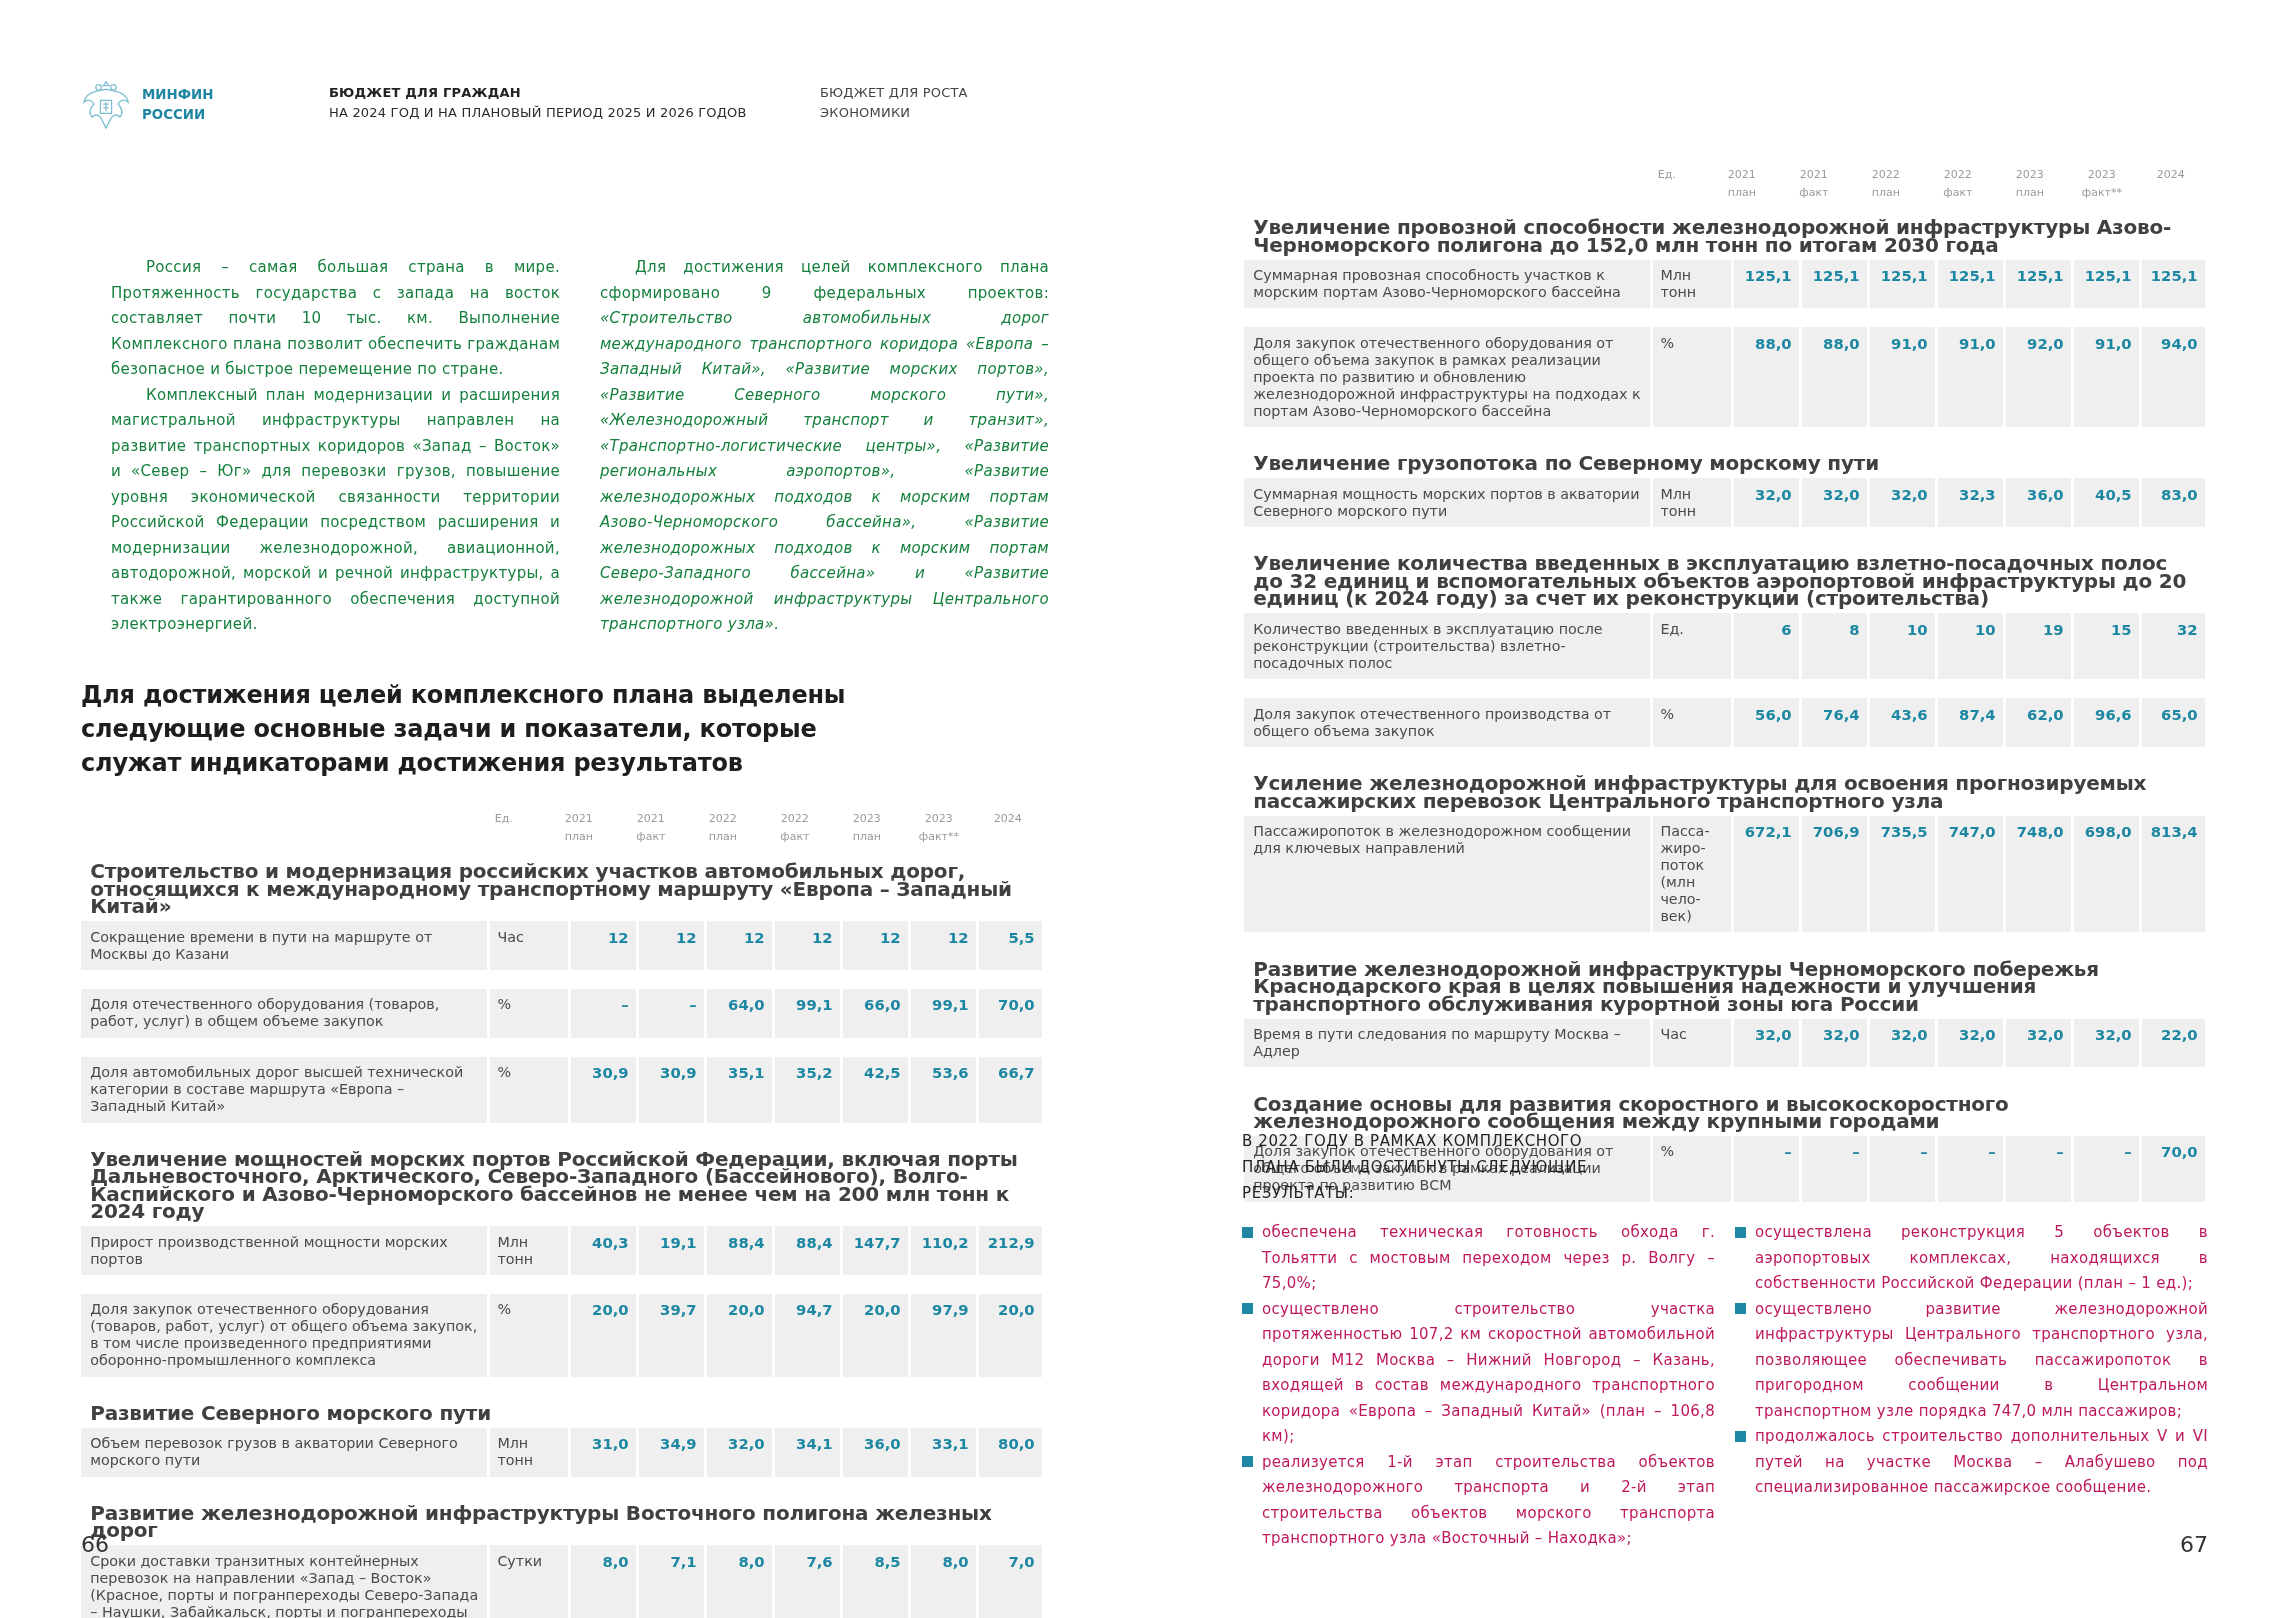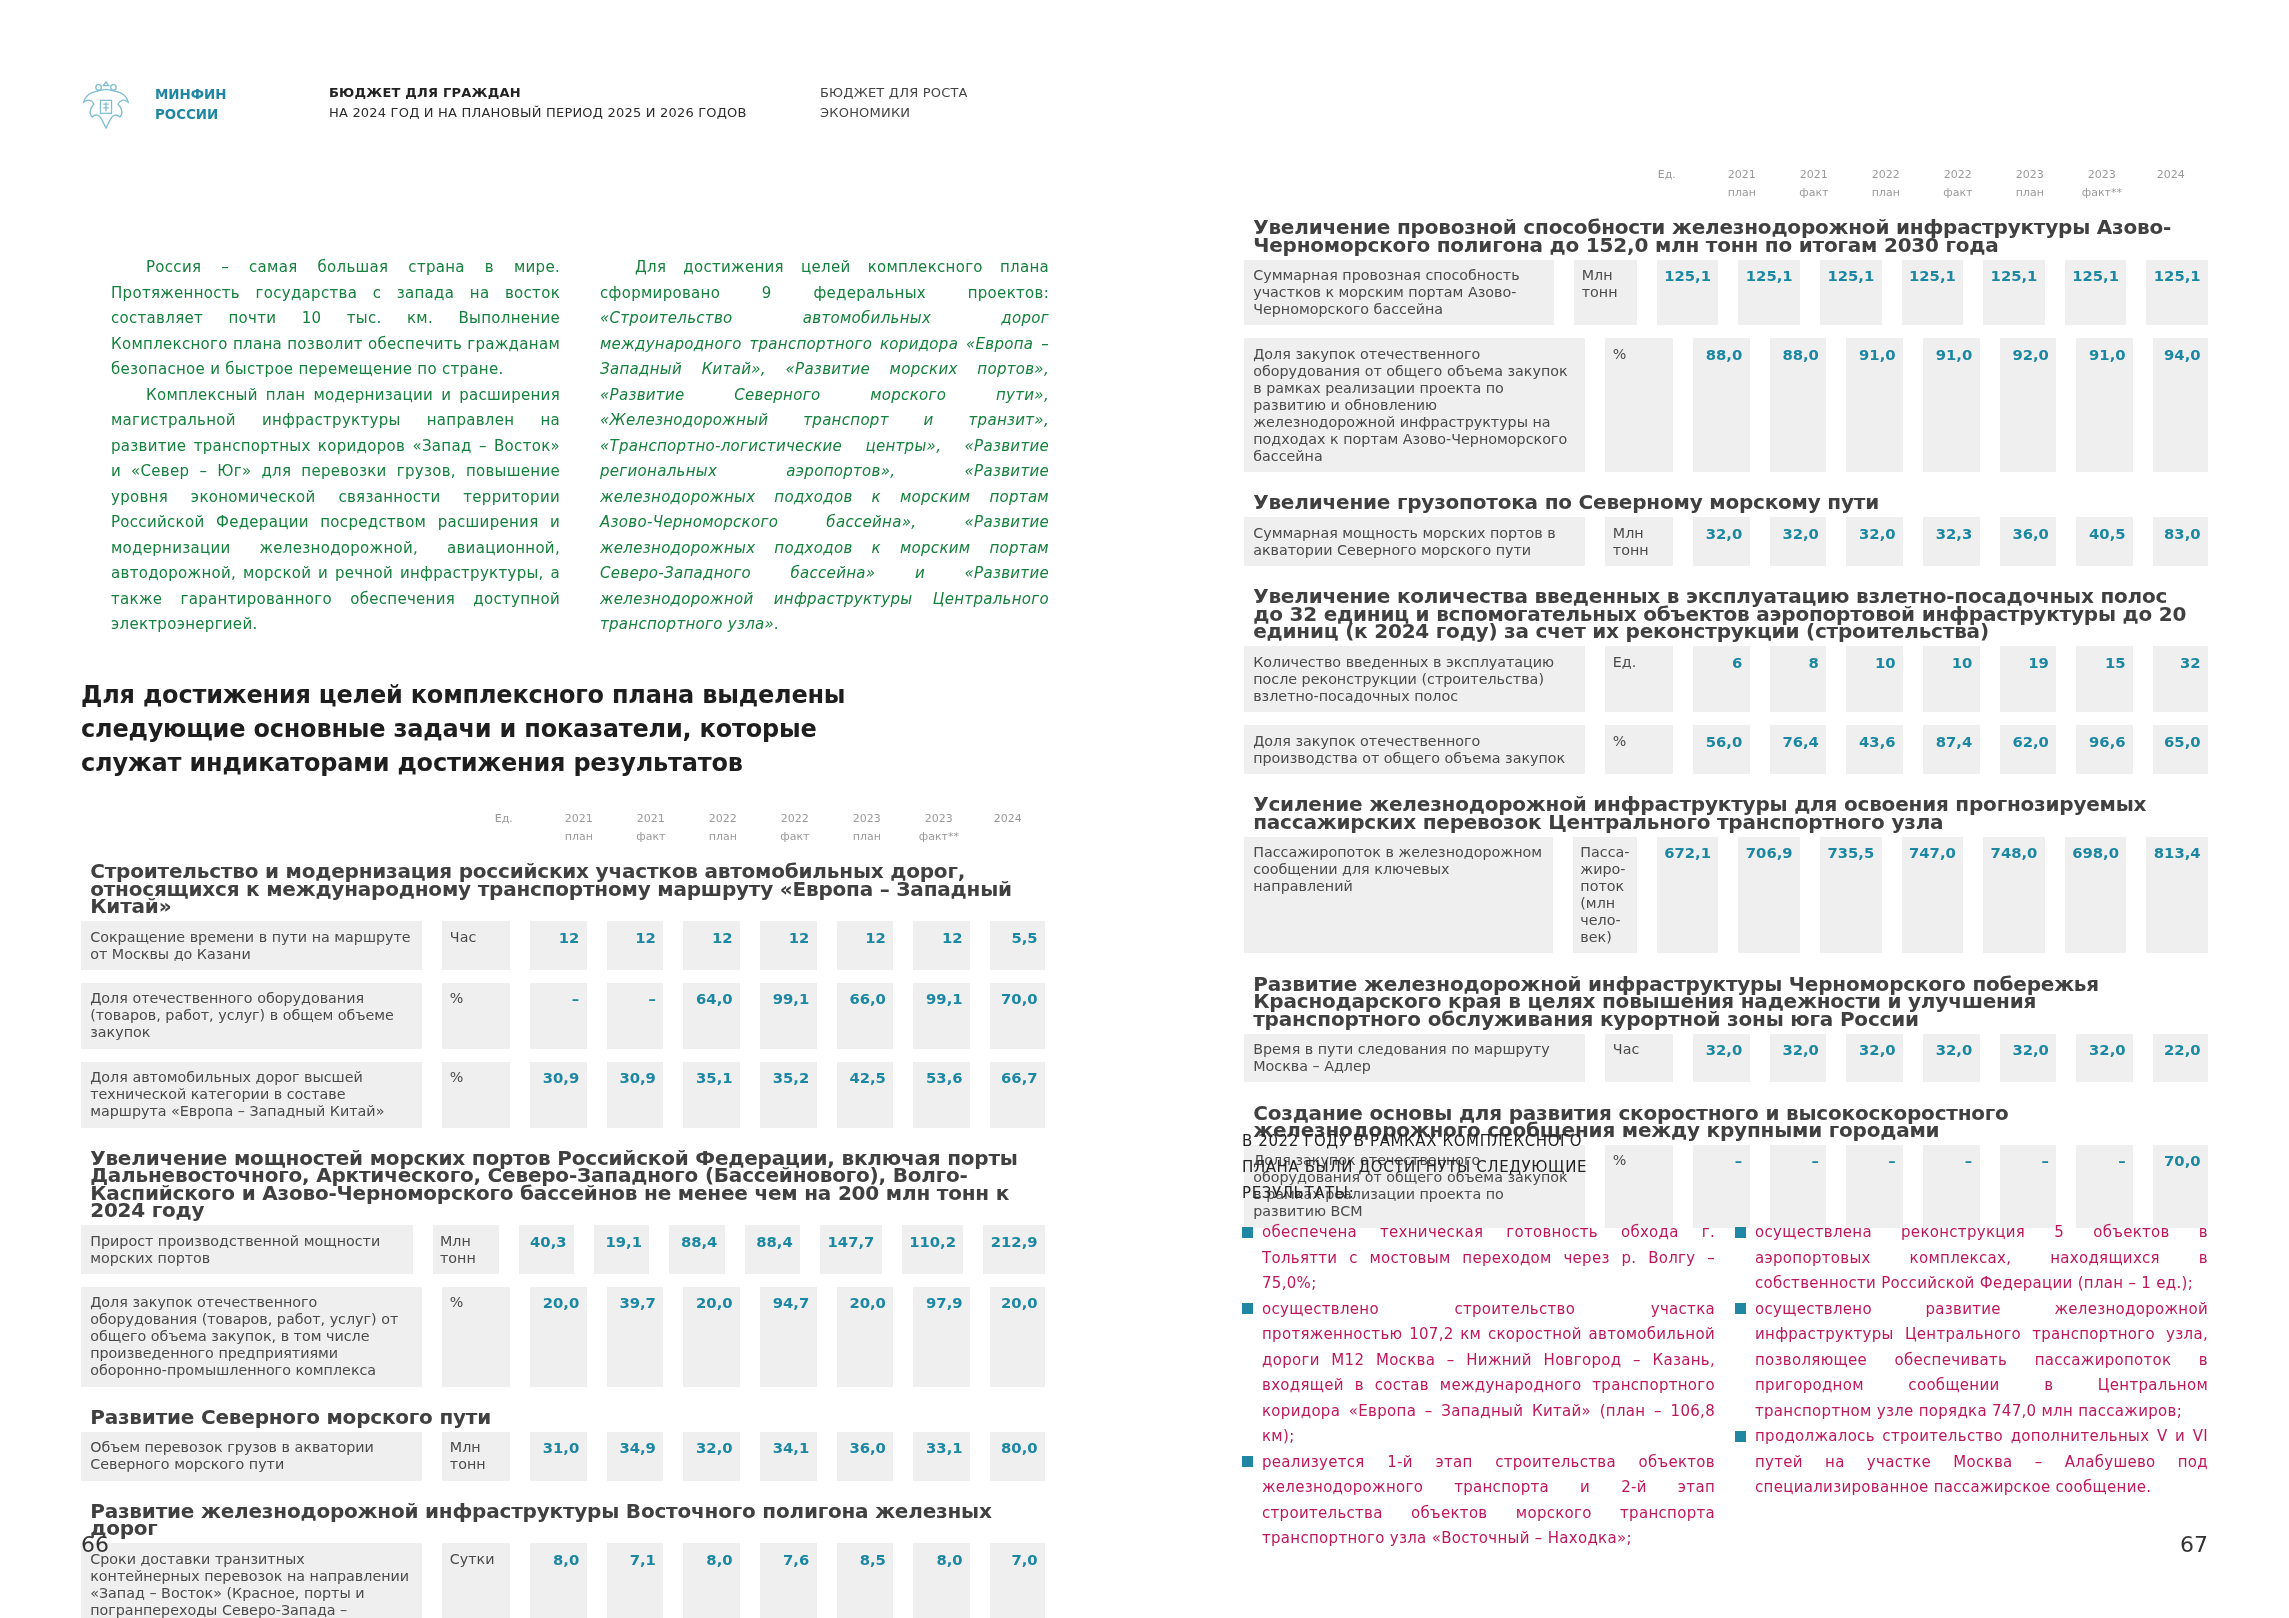--- a/index.html
+++ b/index.html
@@ -1,37 +1,37 @@
 <!DOCTYPE html>
 <html style="font-size:14.8px"><head>
 <meta charset="utf-8">
 <style>
 *{box-sizing:border-box;margin:0;padding:0}
 html,body{width:2290px;height:1619px;background:#fff;overflow:hidden}
 body{position:relative;font-family:"DejaVu Sans","Liberation Sans",sans-serif;color:#2b2b2b}
 .abs{position:absolute}
 .hdr{top:83px;font-size:13px;line-height:20px;letter-spacing:0.2px}
-.logo-wrap{left:81px;top:78px;display:flex;align-items:center;gap:24px}
+.logo-wrap{left:81px;top:78px;display:flex;align-items:center;gap:11px}
 .logo-emblem{width:50px;height:54px}
 .logo-text{color:#1f86a3;font-weight:bold;font-size:13.4px;line-height:20px}
 .hdr-mid{left:329px}
 .hdr-mid .b{font-weight:bold;color:#222}
 .hdr-right{left:820px;color:#444}
 .para{font-size:15px;line-height:25.5px;color:#15803d;text-align:justify;letter-spacing:0.3px}
 .para p{text-indent:35px}
 .para i{font-style:italic}
 .bigh{left:81px;top:678px;width:831px;font-size:24px;line-height:34px;font-weight:bold;color:#1e1e1e;letter-spacing:-0.2px}
 .tbl{width:964px}
 .thead{display:flex;height:44px;font-size:11px;line-height:17.5px;color:#9a9a9a;text-align:center}
 .thead .sp{width:412px}
 .thead .u{width:48px;text-align:left;padding-left:1.8px}
 .thead .y{width:72px;padding-left:3.7px}
 .thead .y:last-child{width:66px}
 .group{font-weight:bold;font-size:20px;line-height:17.5px;color:#404040;padding:9.2px 7.4px 5.5px 9.2px;letter-spacing:-0.2px}
-.row{display:flex;gap:20px;margin-bottom:13px}
+.row{display:flex;gap:3px;margin-bottom:19px}
 .row .c{background:#efefef;padding:7.4px 7.4px 7.4px 7.4px;font-size:14.3px;line-height:17px;color:#4a4a4a}
 .row .nm{width:406px;padding-left:9.2px}
 .row .un{width:78px}
 .row .v{width:65px;text-align:right;color:#1c87a2;font-weight:bold;font-size:14.8px}
 .row .v:last-child{width:63px}
 .pnum{top:1532px;font-size:22px;color:#333}
 .res-h{left:1242px;top:1128px;font-weight:normal;font-size:15px;line-height:26px;letter-spacing:0.6px;color:#222}
 .blist{font-size:15px;line-height:25.5px;color:#be185d;letter-spacing:0.3px;text-align:justify}
 .blist li{list-style:none;position:relative;padding-left:20px}
 .blist li .sq{position:absolute;left:0;top:6.5px;width:11px;height:11px;background:#1f86a3}

